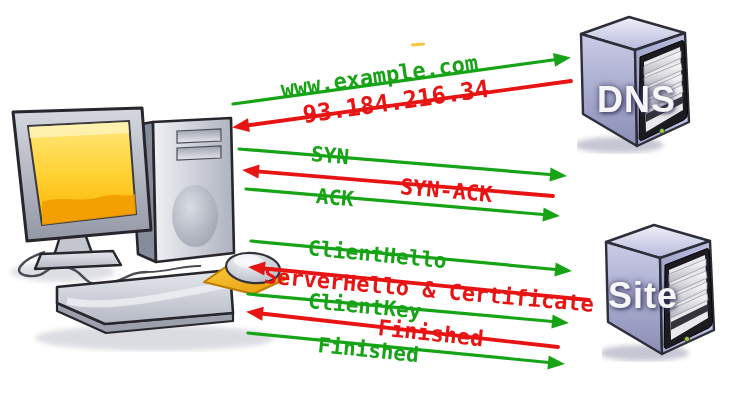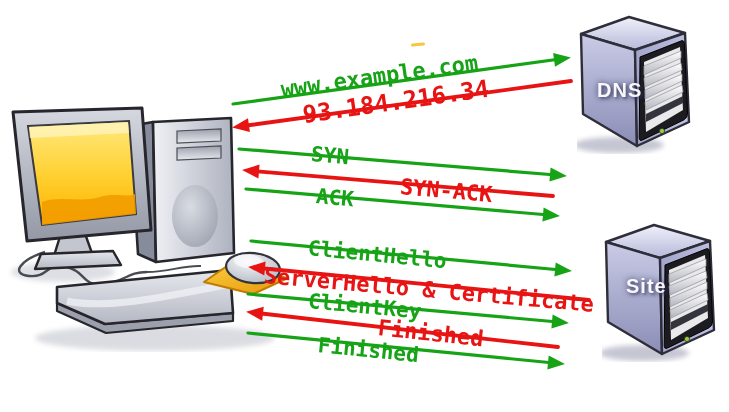--- a/index.html
+++ b/index.html
@@ -11,21 +11,21 @@
   .illus{position:absolute;}
   .msg{
     position:absolute;font-weight:bold;white-space:nowrap;
     transform-origin:0 50%;line-height:1.18;
     font-family:"DejaVu Sans Mono", monospace;
   }
   .msg.green{color:#16a316;}
   .msg.red{color:#e81414;}
   .srv-label{
     position:absolute;font-family:"Liberation Sans", sans-serif;font-weight:bold;
-    font-size:20px;color:rgba(255,255,255,0.95);letter-spacing:1px;
+    font-size:36px;color:rgba(255,255,255,0.95);letter-spacing:1px;
     text-shadow:0 0 6px rgba(55,55,95,0.95), 2px 2px 3px rgba(55,55,95,0.55);
   }
   .yellow-dash{
     position:absolute;left:411px;top:43px;width:14px;height:3px;
     background:#f5c63e;border-radius:2px;transform:rotate(-6deg);
   }
 </style>
 </head>
 <body>
 
@@ -143,21 +143,21 @@
   </svg>
 
   <svg class="illus" style="left:577px;top:14px" width="115" height="140" viewBox="0 0 115 140">
     <use href="#server-shape"></use>
   </svg>
   <div class="srv-label" style="left:597px;top:79px">DNS</div>
 
   <svg class="illus" style="left:602px;top:222px" width="115" height="140" viewBox="0 0 115 140">
     <use href="#server-shape"></use>
   </svg>
-  <div class="srv-label" style="left:626px;top:275px">Site</div>
+  <div class="srv-label" style="left:608px;top:275px">Site</div>
 
   <svg class="illus" style="left:0;top:0" width="729" height="412" viewBox="0 0 729 412">
     <defs>
       <marker id="gh" markerUnits="userSpaceOnUse" markerWidth="20" markerHeight="18" refX="7" refY="8" orient="auto">
         <path d="M1,1 L18,8 L1,15 Z" fill="#16a316"></path>
       </marker>
       <marker id="rh" markerUnits="userSpaceOnUse" markerWidth="20" markerHeight="18" refX="7" refY="8" orient="auto">
         <path d="M1,1 L18,8 L1,15 Z" fill="#e81414"></path>
       </marker>
     </defs>

